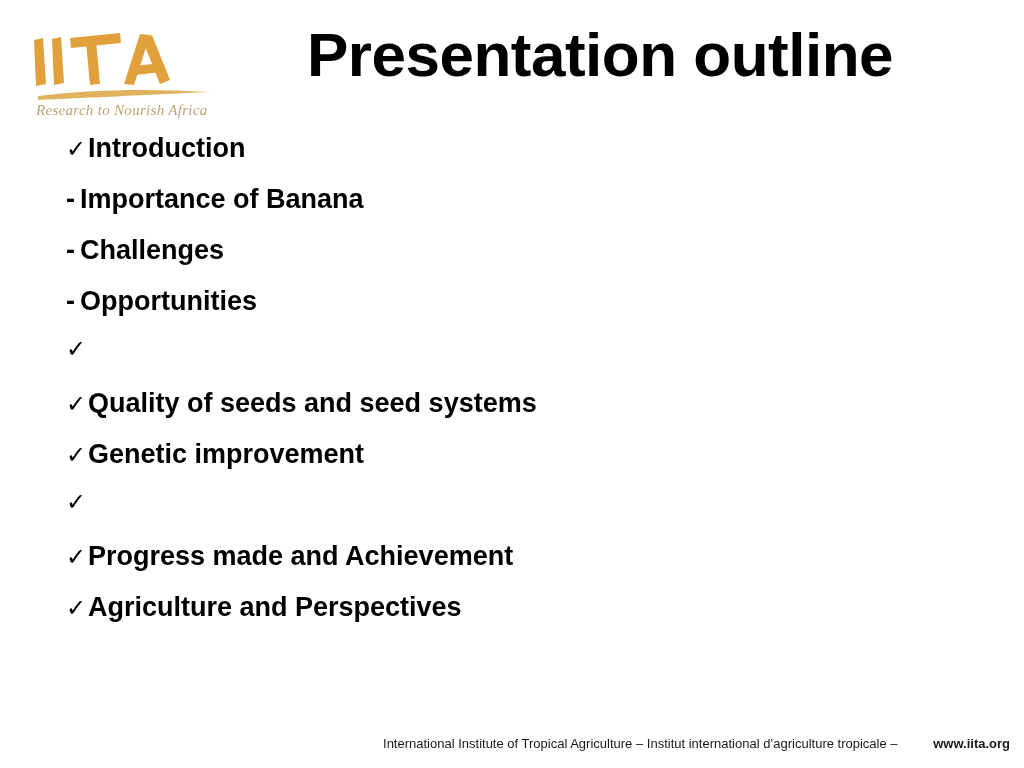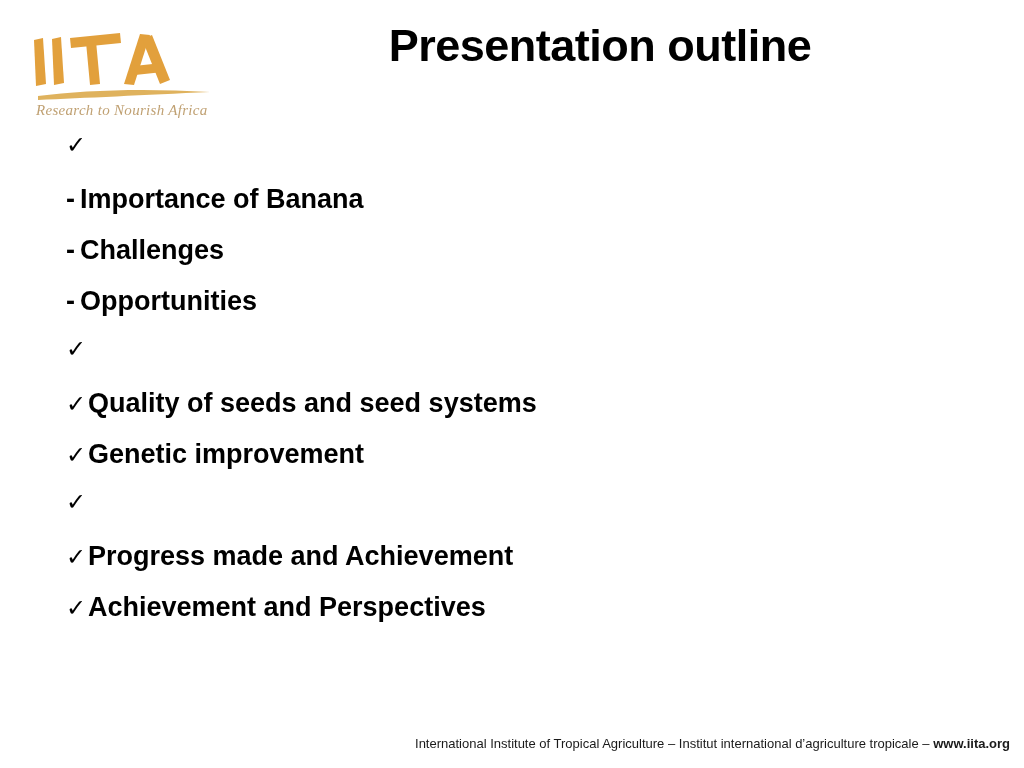--- a/index.html
+++ b/index.html
@@ -35,21 +35,21 @@
     height: 96px;
   }
 
   
   .title {
     position: absolute;
     left: 250px;
     top: 22px;
     width: 700px;
     text-align: center;
-    font-size: 45px;
+    font-size: 62px;
     font-weight: bold;
     color: #000000;
     letter-spacing: -0.5px;
     line-height: 1.05;
     white-space: nowrap;
   }
 
   
   .outline {
     position: absolute;
@@ -91,21 +91,21 @@
     position: absolute;
     left: 0;
     top: 736px;
     width: 1010px;
     text-align: right;
     font-size: 13px;
     color: #1a1a1a;
     white-space: nowrap;
   }
   .footer .f-main { font-weight: normal; }
-  .footer .f-url  { font-weight: bold; }
+  .footer .f-url  { font-weight: bold; margin-left: 32px; }
 </style>
 </head>
 <body>
 
 <div class="slide">
 
   <div class="logo">
     <svg viewBox="0 0 200 96" xmlns="http://www.w3.org/2000/svg">
       <g fill="#E2A03C">
 
@@ -125,20 +125,21 @@
       <text x="12" y="93" font-family="Liberation Serif, serif" font-style="italic" font-size="15" letter-spacing="0.3" fill="#C0A173">Research to Nourish Africa</text>
     </svg>
   </div>
 
   <div class="title">Presentation outline</div>
 
   <div class="outline">
 
     <div class="outline-item">
       <span class="bullet check">✓</span>
+      <span class="item-label">Introduction</span>
     </div>
 
     <div class="outline-item">
       <span class="bullet dash">-</span>
       <span class="item-label">Importance of Banana</span>
     </div>
 
     <div class="outline-item">
       <span class="bullet dash">-</span>
       <span class="item-label">Challenges</span>
@@ -167,21 +168,21 @@
       <span class="bullet check">✓</span>
     </div>
 
     <div class="outline-item">
       <span class="bullet check">✓</span>
       <span class="item-label">Progress made and Achievement</span>
     </div>
 
     <div class="outline-item">
       <span class="bullet check">✓</span>
-      <span class="item-label">Achievement and Perspectives</span>
+      <span class="item-label">Agriculture and Perspectives</span>
     </div>
 
   </div>
 
   <div class="footer">
     <span class="f-main">International Institute of Tropical Agriculture</span><span class="f-main"> – </span><span class="f-main">Institut international d’agriculture tropicale</span><span class="f-main"> – </span><span class="f-url">www.iita.org</span>
   </div>
 
 </div>
 

